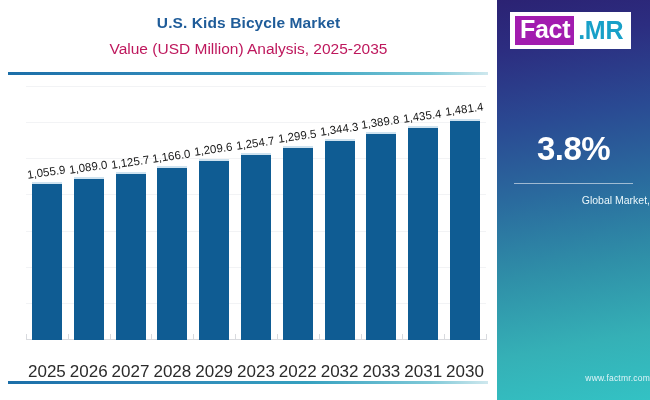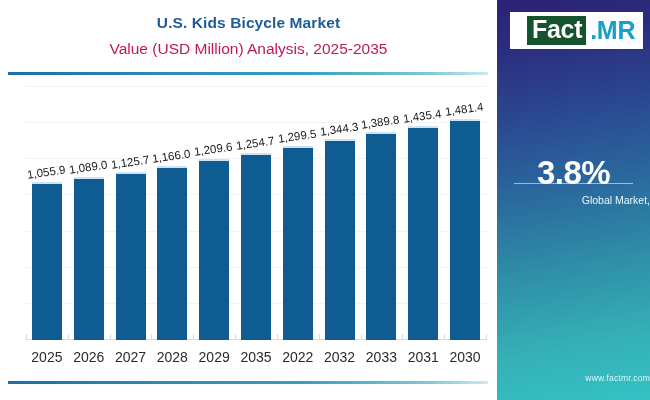--- a/index.html
+++ b/index.html
@@ -142,23 +142,23 @@
     left: 50%;
     top: -6px;
     width: 1px;
     height: 6px;
     background: #d8dade;
   }
   .tick-mark.edge-left { left: 0; }
   .tick-mark.edge-right { left: 100%; }
   .tick-text {
     display: block;
-    font-size: 14px;
+    font-size: 17px;
     color: #2b2b2b;
-    padding-top: 9px;
+    padding-top: 22px;
   }
 
   
   #brand-panel {
     position: absolute;
     left: 497px;
     top: 0;
     width: 153px;
     height: 400px;
     background: linear-gradient(170deg,
@@ -177,49 +177,47 @@
     position: absolute;
     left: 13px;
     top: 12px;
     background: #ffffff;
     padding: 3px 5px 3px 4px;
     display: flex;
     align-items: center;
     line-height: 1;
   }
   .logo-fact {
-    background: #14532d;
+    background: #a21caf;
     color: #ffffff;
     font-size: 25px;
     font-weight: bold;
     padding: 1px 4px 3px 5px;
     letter-spacing: -0.3px;
     border: 1px solid #ffffff;
     box-sizing: border-box;
-    margin-left: 12px;
   }
   .logo-mr {
     color: #18a0c8;
     font-size: 25px;
     font-weight: bold;
     padding: 0 3px 0 3px;
     letter-spacing: -0.3px;
   }
 
   .cagr-value {
     position: absolute;
     left: 0;
     top: 130px;
     width: 153px;
     text-align: center;
     color: #ffffff;
     font-size: 33px;
     font-weight: bold;
     letter-spacing: -0.5px;
-    margin-top: 24px;
   }
   .cagr-divider {
     position: absolute;
     left: 17px;
     top: 183px;
     width: 119px;
     height: 1px;
     background: rgba(255,255,255,0.55);
   }
   .cagr-caption {
@@ -331,21 +329,21 @@
         <div class="tick-wrap">
           <span class="tick-mark edge-left"></span>
           <span class="tick-text">2028</span>
         </div>
         <div class="tick-wrap">
           <span class="tick-mark edge-left"></span>
           <span class="tick-text">2029</span>
         </div>
         <div class="tick-wrap">
           <span class="tick-mark edge-left"></span>
-          <span class="tick-text">2035</span>
+          <span class="tick-text">2023</span>
         </div>
         <div class="tick-wrap">
           <span class="tick-mark edge-left"></span>
           <span class="tick-text">2022</span>
         </div>
         <div class="tick-wrap">
           <span class="tick-mark edge-left"></span>
           <span class="tick-text">2032</span>
         </div>
         <div class="tick-wrap">

